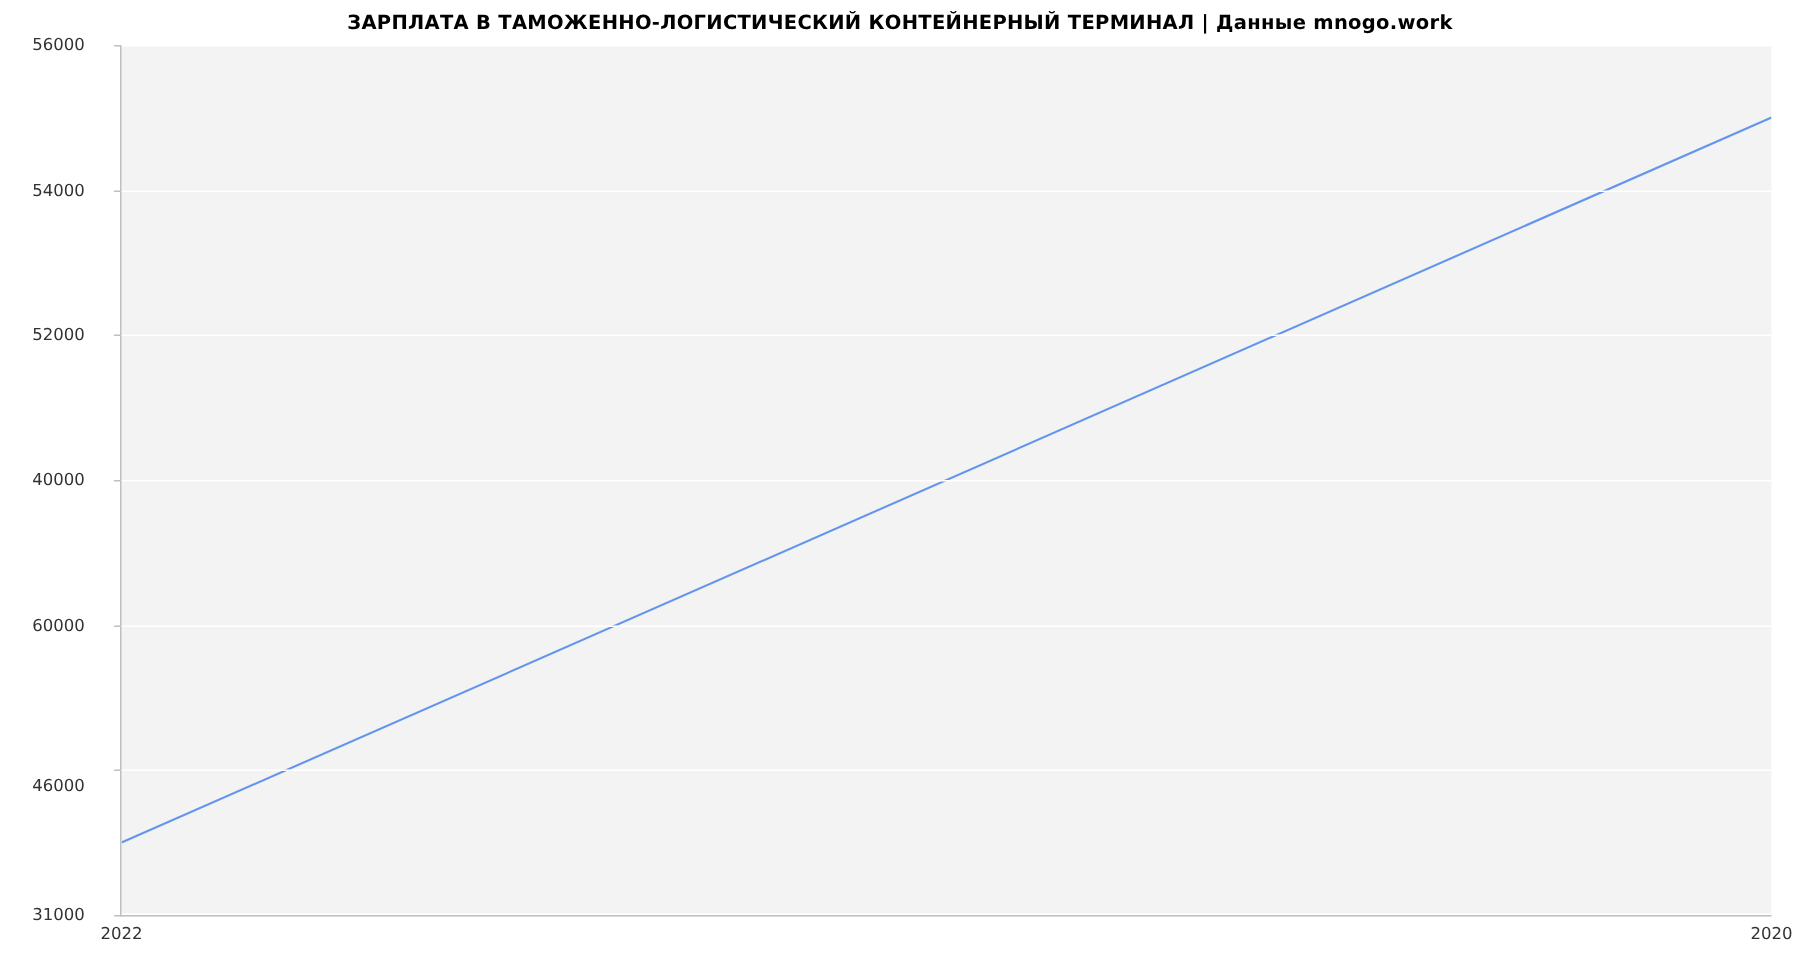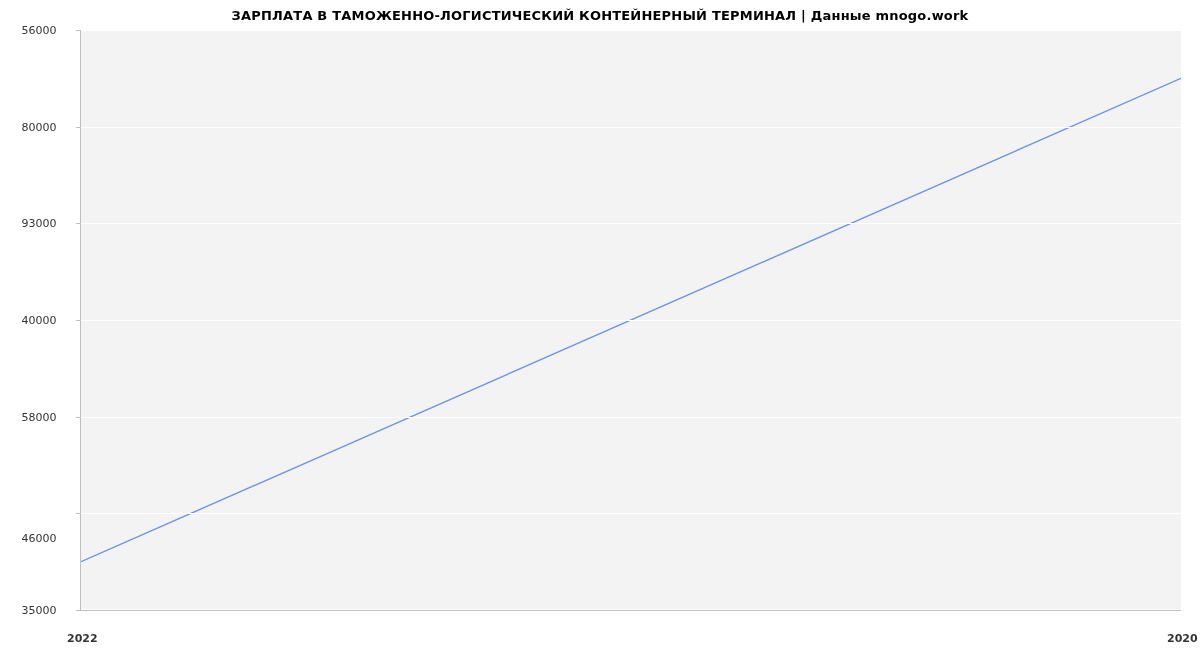--- a/index.html
+++ b/index.html
@@ -55,44 +55,43 @@
   }
   .y-tick {
     position: absolute;
     left: 76px;
     width: 4px;
     height: 1px;
     background: #bfbfbf;
   }
   .x-tick-label {
     position: absolute;
-    top: 632px;
+    top: 616px;
     font-size: 11px;
     color: #333333;
-    font-weight: bold;
   }
   .line {
     stroke: #6495ed;
     stroke-width: 1.4;
     fill: none;
   }
 </style>
 </head>
 <body>
 
 <div class="chart-container">
 
   <div class="title">ЗАРПЛАТА В  ТАМОЖЕННО-ЛОГИСТИЧЕСКИЙ КОНТЕЙНЕРНЫЙ ТЕРМИНАЛ | Данные mnogo.work</div>
 
-  <div class="y-tick-label" style="top:610px">35000</div>
-  <div class="y-tick-label" style="top:538px">46000</div>
-  <div class="y-tick-label" style="top:416.667px">58000</div>
+  <div class="y-tick-label" style="top:610px">31000</div>
+  <div class="y-tick-label" style="top:524px">46000</div>
+  <div class="y-tick-label" style="top:416.667px">60000</div>
   <div class="y-tick-label" style="top:320px">40000</div>
-  <div class="y-tick-label" style="top:223.333px">93000</div>
-  <div class="y-tick-label" style="top:126.667px">80000</div>
+  <div class="y-tick-label" style="top:223.333px">52000</div>
+  <div class="y-tick-label" style="top:126.667px">54000</div>
   <div class="y-tick-label" style="top:30px">56000</div>
 
   <div class="y-tick" style="top:610px"></div>
   <div class="y-tick" style="top:513.333px"></div>
   <div class="y-tick" style="top:416.667px"></div>
   <div class="y-tick" style="top:320px"></div>
   <div class="y-tick" style="top:223.333px"></div>
   <div class="y-tick" style="top:126.667px"></div>
   <div class="y-tick" style="top:30px"></div>
 

